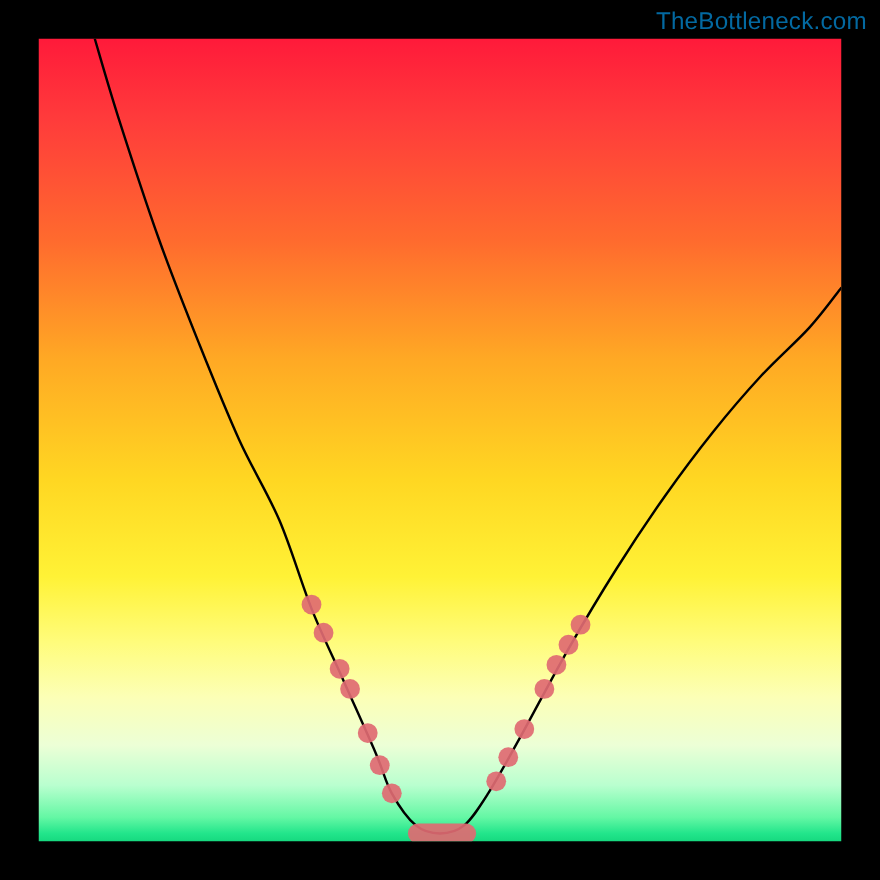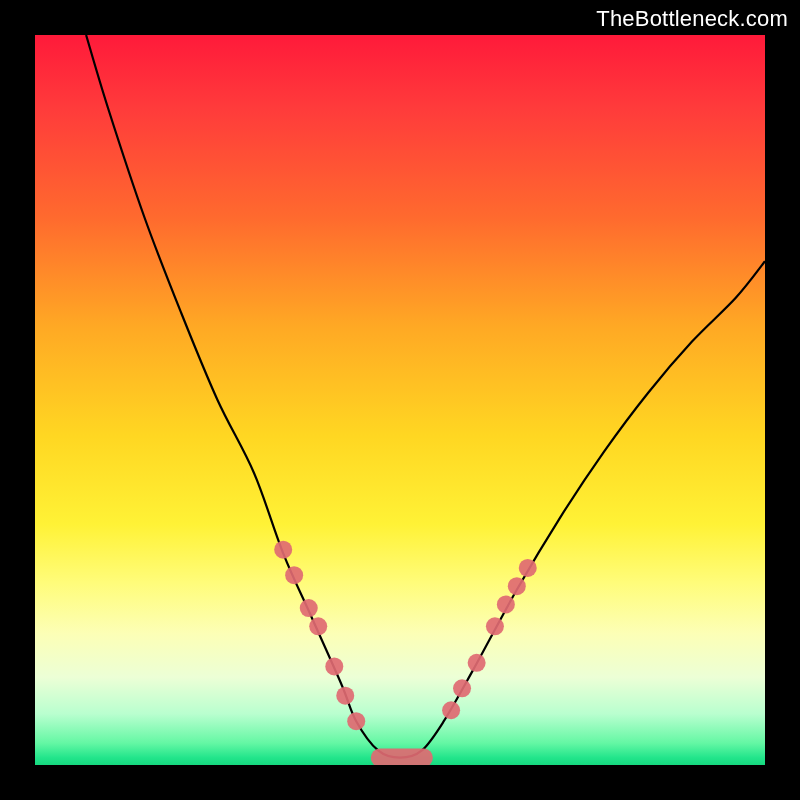--- a/index.html
+++ b/index.html
@@ -41,21 +41,21 @@
       #b9ffcf 93%,
       #64f7a4 97%,
       #22e58b 99%,
       #16d97f 100%
     );
   }
   .attribution {
     position: absolute;
     top: 6px;
     right: 12px;
-    color: #ffffff;
+    color: #0369a1;
     font-size: 22px;
     font-weight: 400;
     letter-spacing: 0.2px;
     user-select: none;
   }
   svg.curve {
     position: absolute;
     inset: 0;
   }
 </style>

